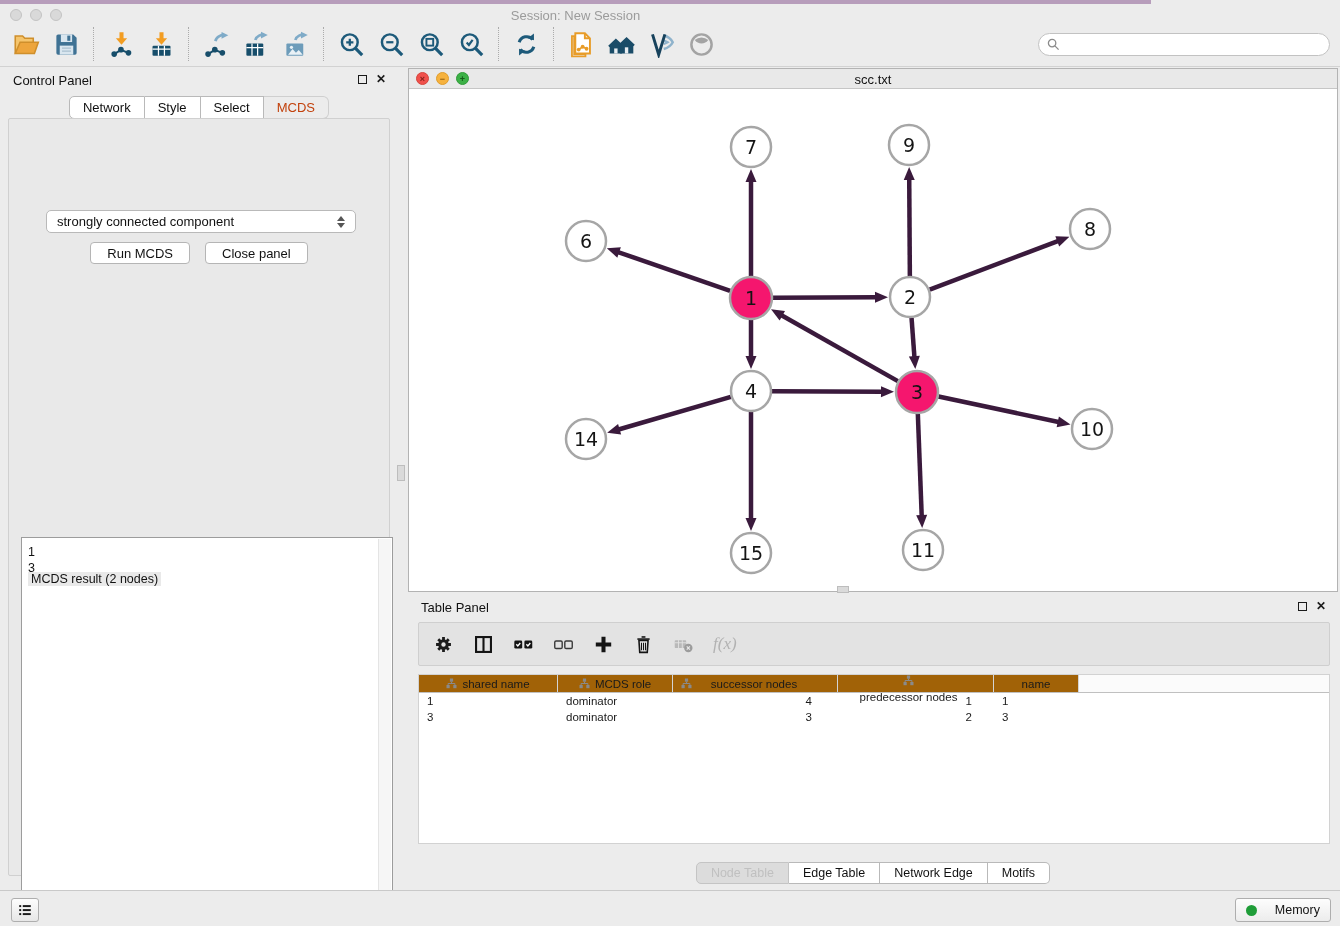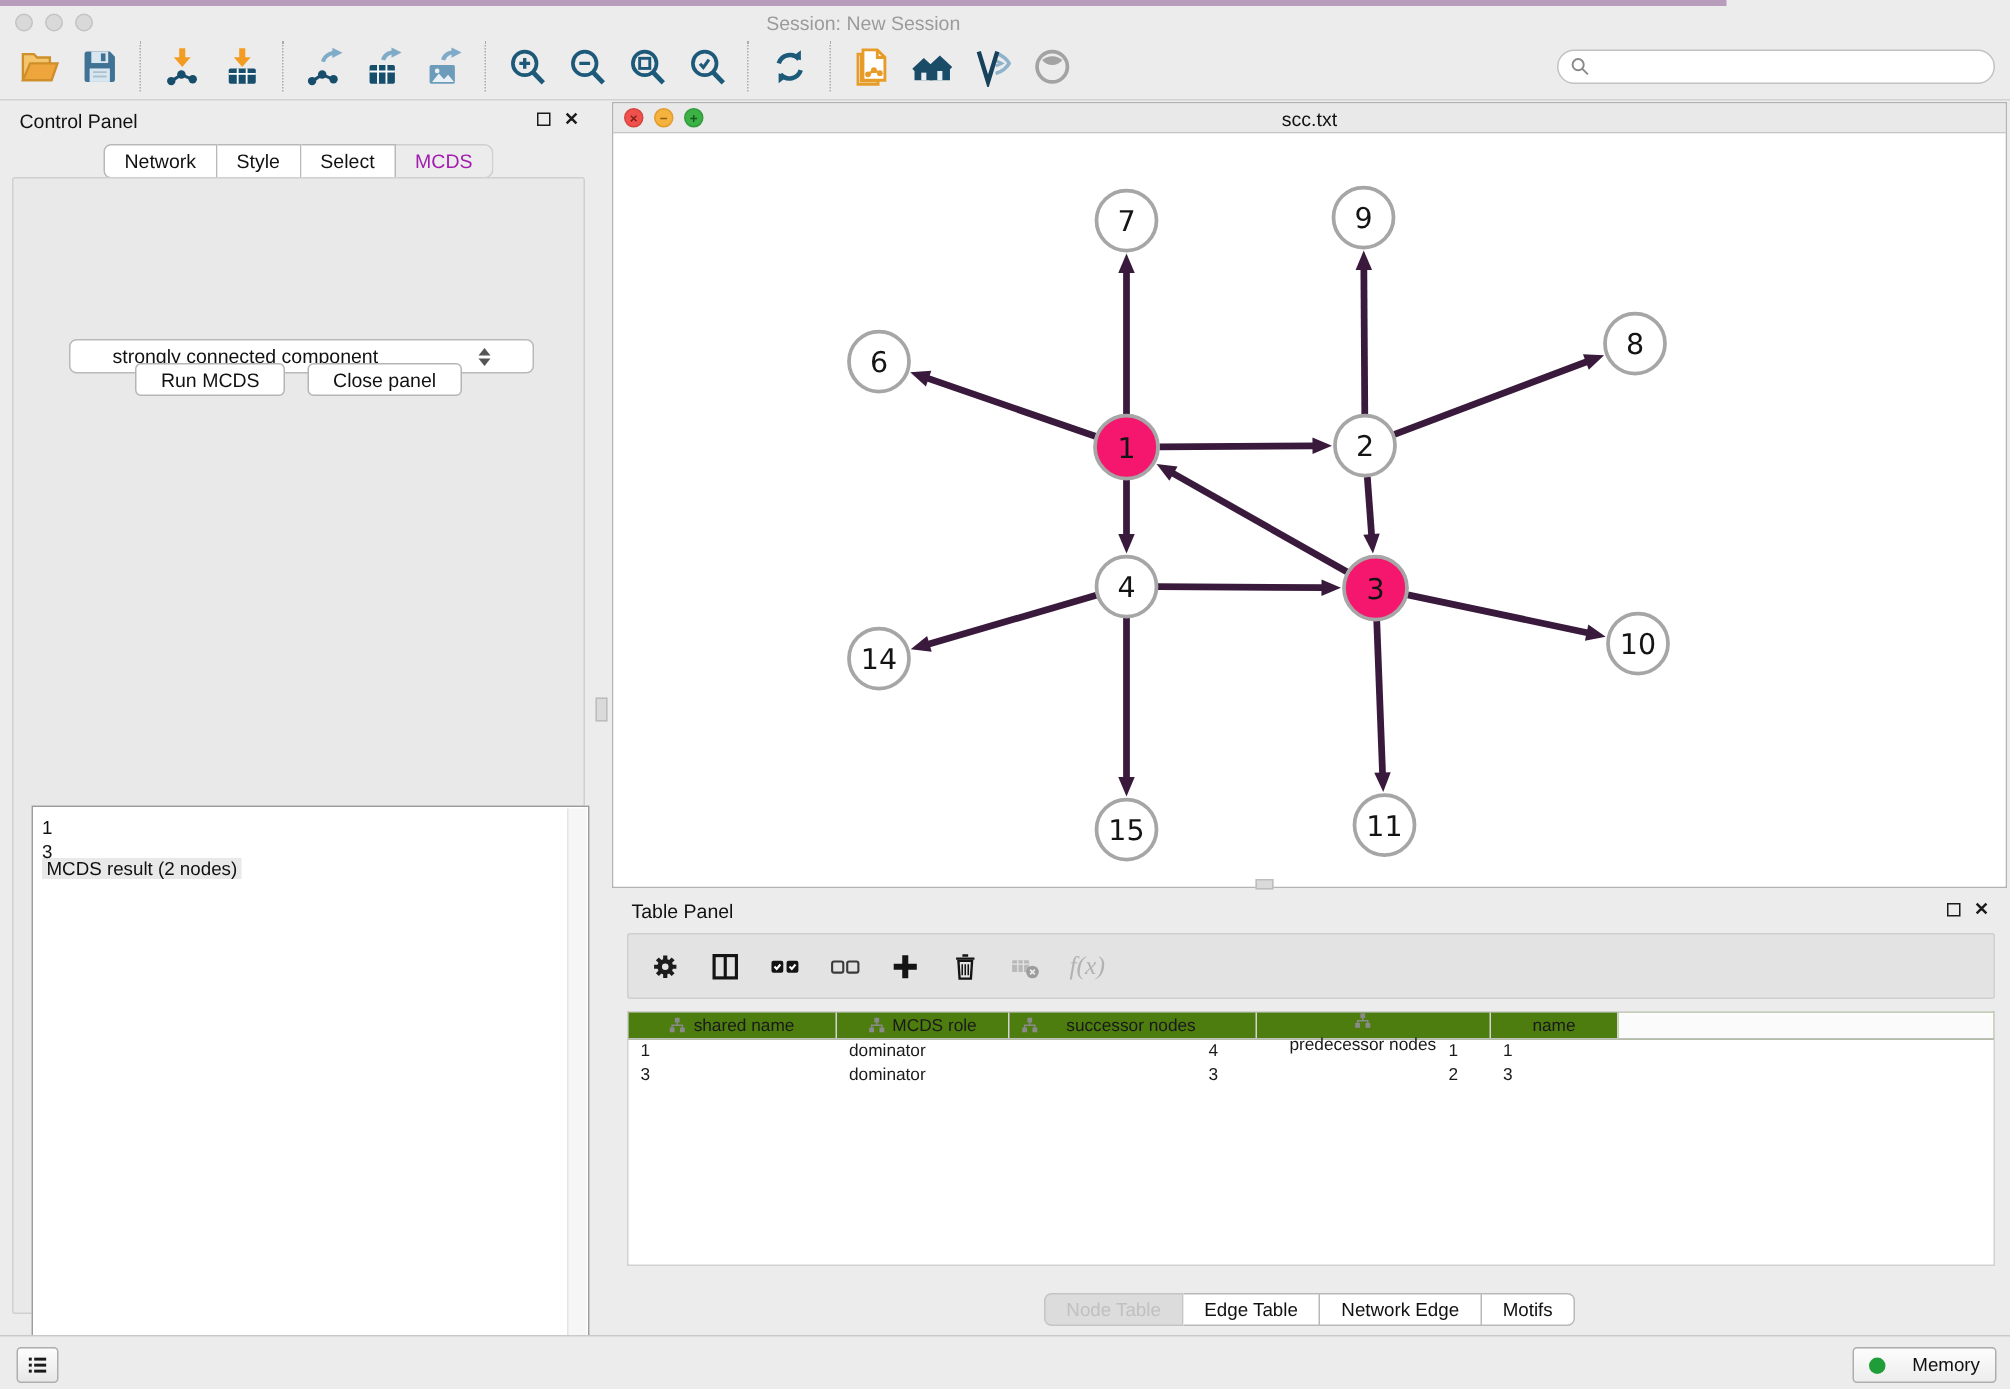--- a/index.html
+++ b/index.html
@@ -29,27 +29,27 @@
   .control-panel { position:absolute; left:0; top:67px; width:398px; height:811px; }
   .panel-head { position:relative; height:26px; }
   .panel-head .ptitle { position:absolute; left:13px; top:6px; font-size:13px; color:#111; }
   .panel-icons { position:absolute; right:12px; top:7px; display:flex; gap:9px; align-items:center; }
   .float-ico { width:9px; height:9px; border:1.5px solid #1a1a1a; display:inline-block; }
   .close-ico { font-size:12px; font-weight:bold; color:#1a1a1a; line-height:11px; }
 
   .cp-tabs { position:absolute; left:0; top:29px; width:100%; display:flex; justify-content:center; }
   .tab { font-size:13px; padding:3px 13px; background:#fff; border:1px solid #b9b9b9; border-left:none; color:#111; }
   .tab:first-child { border-left:1px solid #b9b9b9; border-radius:5px 0 0 5px; }
-  .tab.sel-gray { background:#ececec; color:#a21caf; border-radius:0 6px 6px 0; border-color:#cfcfcf; }
+  .tab.sel-gray { background:#ececec; color:#c2410c; border-radius:0 6px 6px 0; border-color:#cfcfcf; }
 
   .cp-inner { position:absolute; left:8px; top:51px; width:382px; height:758px;
     background:#e9e9e9; border:1px solid #d0d0d0; border-radius:2px; }
   .opt-label { position:absolute; left:0; width:100%; top:70px; text-align:center; font-size:13px; color:#111; }
   .dropdown { position:absolute; left:37px; top:91px; width:310px; height:23px; background:#fff;
-    border:1px solid #b9b9b9; border-radius:5px; display:flex; align-items:center; padding:0 28px; font-size:13px; color:#111;margin-top:16px; }
+    border:1px solid #b9b9b9; border-radius:5px; display:flex; align-items:center; padding:0 10px; font-size:13px; color:#111; }
   .dropdown .stepper { margin-left:auto; display:flex; flex-direction:column; gap:2px; align-items:center; }
   .tri-up { width:0; height:0; border-left:4px solid transparent; border-right:4px solid transparent; border-bottom:5px solid #555; }
   .tri-dn { width:0; height:0; border-left:4px solid transparent; border-right:4px solid transparent; border-top:5px solid #555; }
   .cp-btnrow { position:absolute; left:0; top:123px; width:100%; display:flex; justify-content:center; gap:15px; }
   .btn { font-size:13px; font-family:"Liberation Sans",sans-serif; background:#fff; border:1px solid #b5b5b5;
     border-radius:4px; height:22px; padding:0 16px; color:#111; }
 
   .result-box { position:absolute; left:12px; top:418px; width:372px; height:388px;
     border:1px solid #9c9c9c; background:#fff; }
   .result-legend { position:absolute; left:6px; top:-8px; background:#e9e9e9; padding:0 3px; font-size:12.5px; color:#111;margin-top:42px; }
@@ -72,21 +72,21 @@
   .grip-h { position:absolute; left:837px; top:586px; width:12px; height:7px; background:#dadada; border:1px solid #bdbdbd; }
 
   
   .table-panel { position:absolute; left:408px; top:594px; width:930px; height:294px; }
   .tp-toolbar { position:absolute; left:10px; top:28px; width:912px; height:44px;
     background:#e3e3e3; border:1px solid #cfcfcf; border-radius:2px; display:flex; align-items:center; padding-left:14px; gap:19px; }
   .tp-toolbar svg { width:21px; height:21px; display:block; }
   .fx-label { font-size:17px; font-style:italic; font-family:"Liberation Serif", serif; color:#b2b2b2; }
 
   .table-region { position:absolute; left:10px; top:80px; width:912px; height:170px; background:#fff; border:1px solid #d2d2d2; border-top:none; }
-  .thead { display:flex; height:19px; border-top:1px solid #d2d2d2; border-bottom:1px solid #c0c0c0; background:#4d7c0f; }
+  .thead { display:flex; height:19px; border-top:1px solid #d2d2d2; border-bottom:1px solid #c0c0c0; background:#a16207; }
   .th { display:flex; align-items:center; justify-content:center; gap:5px; font-size:11.5px; color:#1a1a1a;
     border-right:1px solid #d4d4d4; height:100%; }
   .th svg { width:11px; height:11px; flex:none; }
   .thead .spacer { flex:1; background:#fbfbfb; }
   .trow { display:flex; height:16px; align-items:center; font-size:11.5px; color:#1a1a1a; }
   .td { padding:0 8px; white-space:nowrap; overflow:hidden; }
   .c0 { width:139px; } .c1 { width:115px; } .c2 { width:165px; text-align:right; padding-right:26px; }
   .c3 { width:156px; text-align:right; padding-right:22px; } .c4 { width:85px; }
 
   .tp-tabs { position:absolute; left:0; top:268px; width:100%; display:flex; justify-content:center; }

